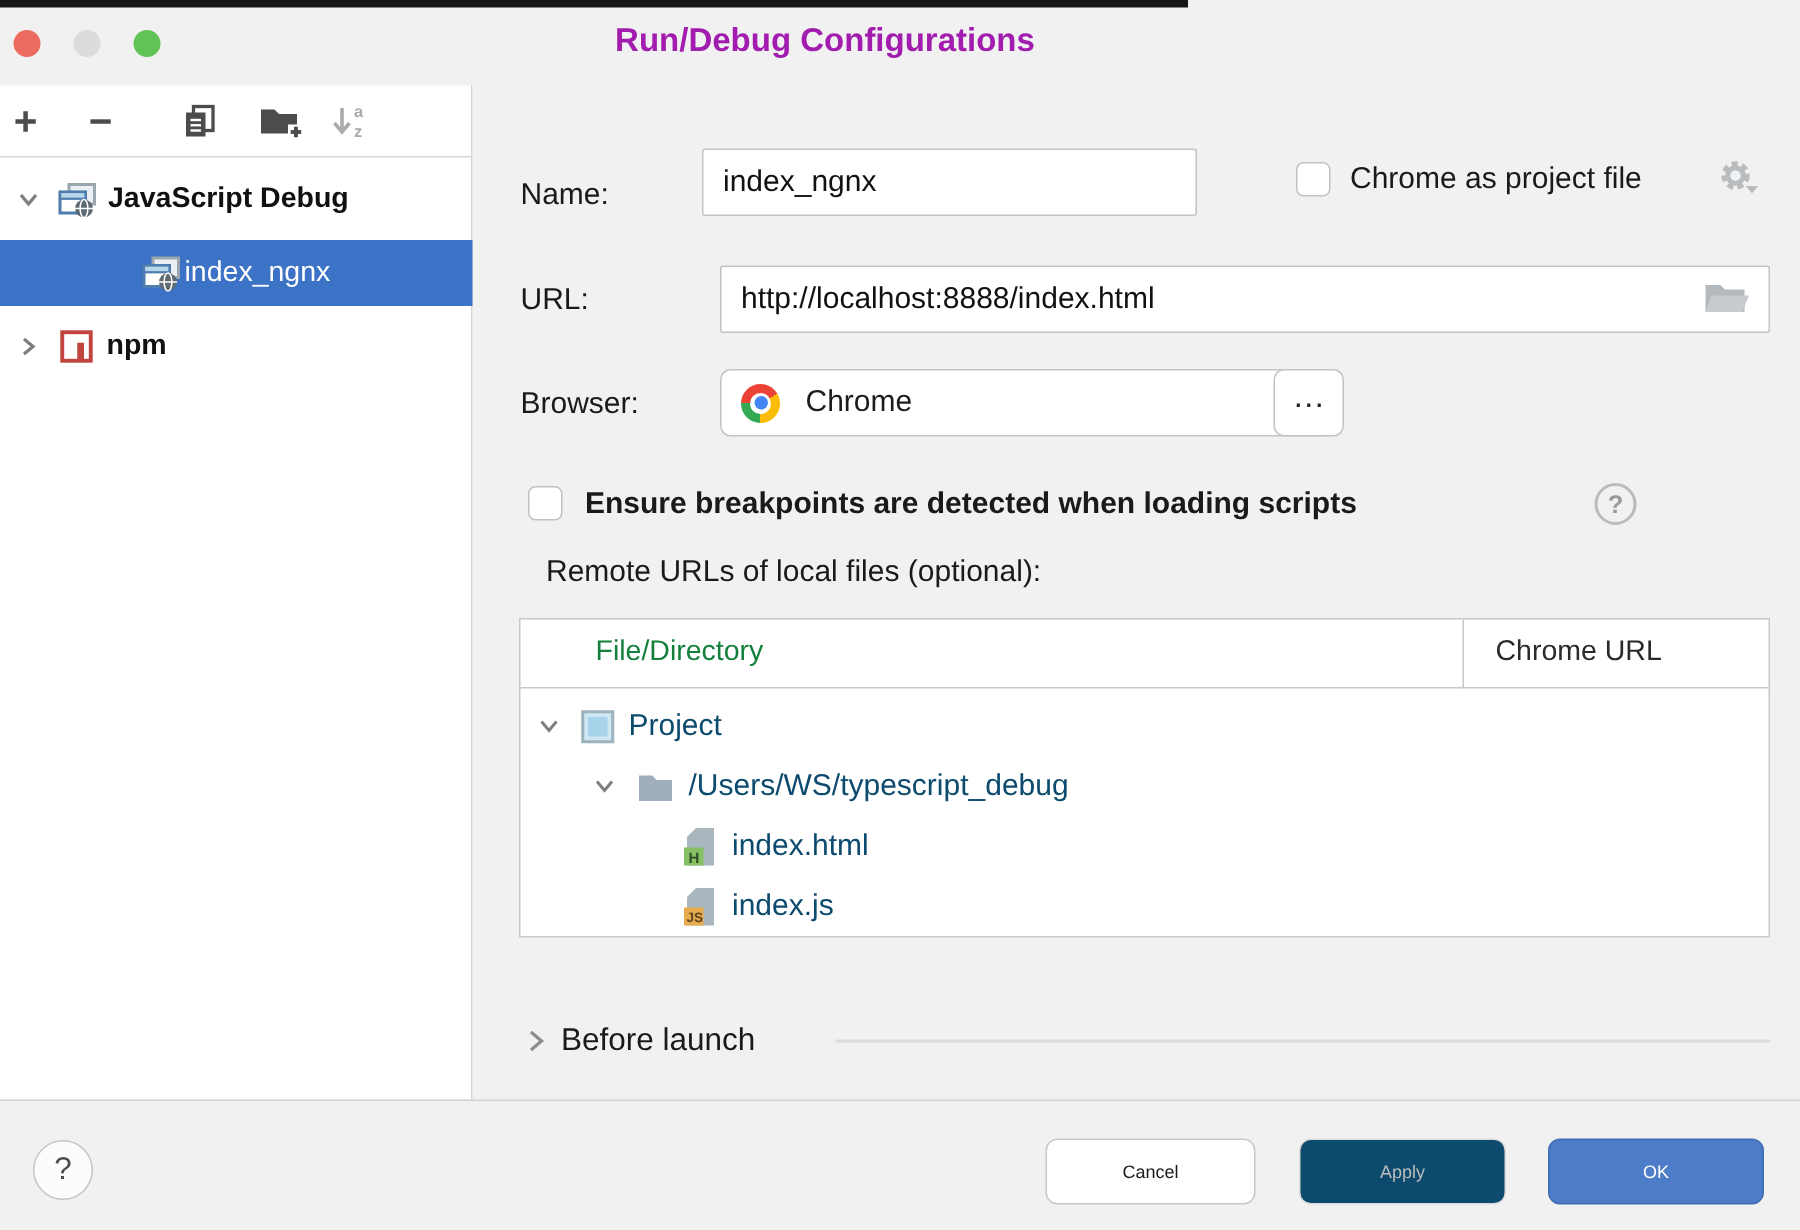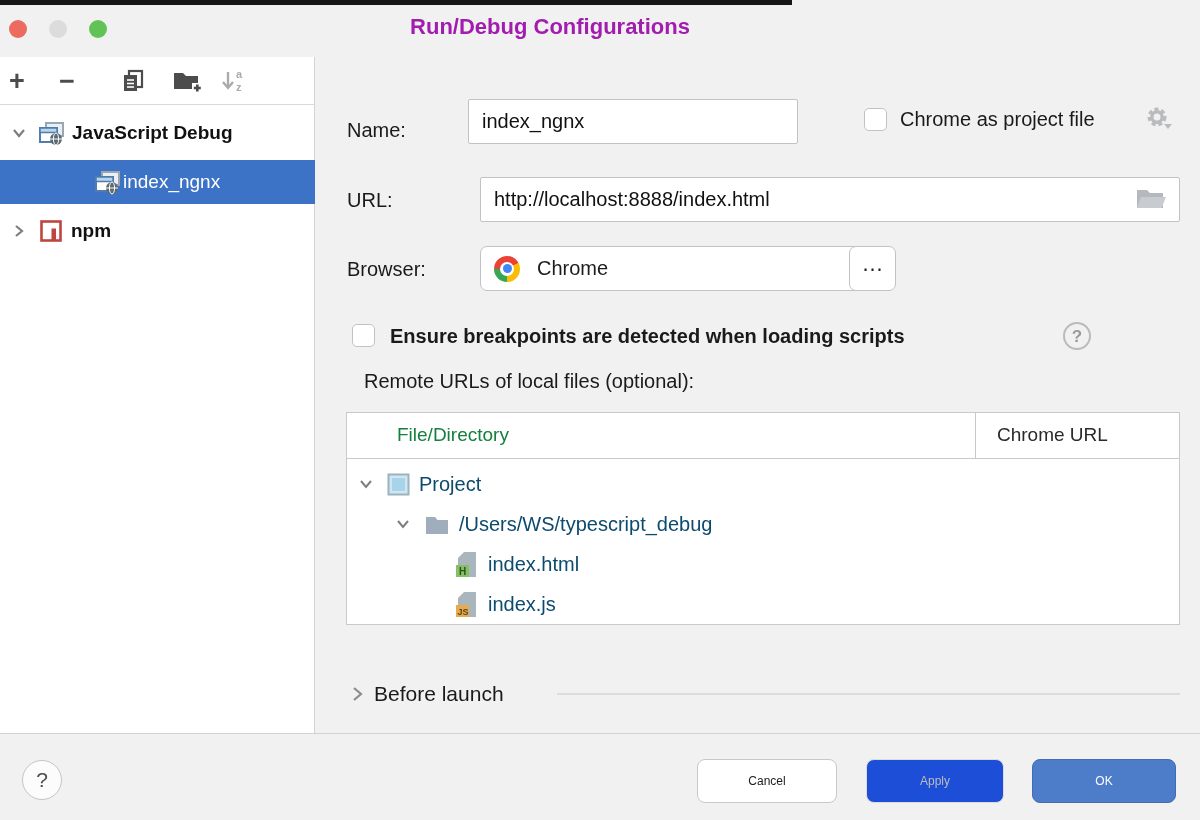--- a/index.html
+++ b/index.html
@@ -63,21 +63,21 @@
   .map-row { position:absolute; height:40px; display:flex; align-items:center; width:100%; }
   .map-label { font-size:20px; color:#0c4a6e; white-space:nowrap; }
 
   .before-line { position:absolute; left:557px; top:693px; width:623px; height:2px; background:#dcdcdc; }
 
   
   .footer-sep { position:absolute; left:0; top:733px; width:1200px; height:1px; background:#d2d2d2; }
   .btn { position:absolute; top:759px; height:44px; border-radius:8px; font-size:12px;
          text-align:center; line-height:42px; }
   .btn-cancel { left:697px; width:140px; background:#fff; border:1px solid #c8c8c8; color:#1b1b1d; }
-  .btn-apply  { left:866px; width:138px; background:#1d4ed8; border:1px solid #dcdcdc; color:#bcbcbc; }
+  .btn-apply  { left:866px; width:138px; background:#0c4a6e; border:1px solid #dcdcdc; color:#bcbcbc; }
   .btn-ok     { left:1032px; width:144px; background:#4d7cc9; border:1px solid #3f6cb5; color:#fff; }
   .footer-help { position:absolute; left:22px; top:760px; width:40px; height:40px; border-radius:50%;
                  background:#fcfcfc; border:1.5px solid #c5c5c5; color:#4c4c4c; font-size:21px;
                  text-align:center; line-height:38px; }
 
   
   .chrome { position:relative; width:26px; height:26px; border-radius:50%;
             background:conic-gradient(from 0deg, #ea4335 0 60deg, #fbbc04 60deg 180deg,
                        #34a853 180deg 270deg, #ea4335 270deg 360deg); }
   .chrome::before { content:""; position:absolute; left:6px; top:6px; width:14px; height:14px;

